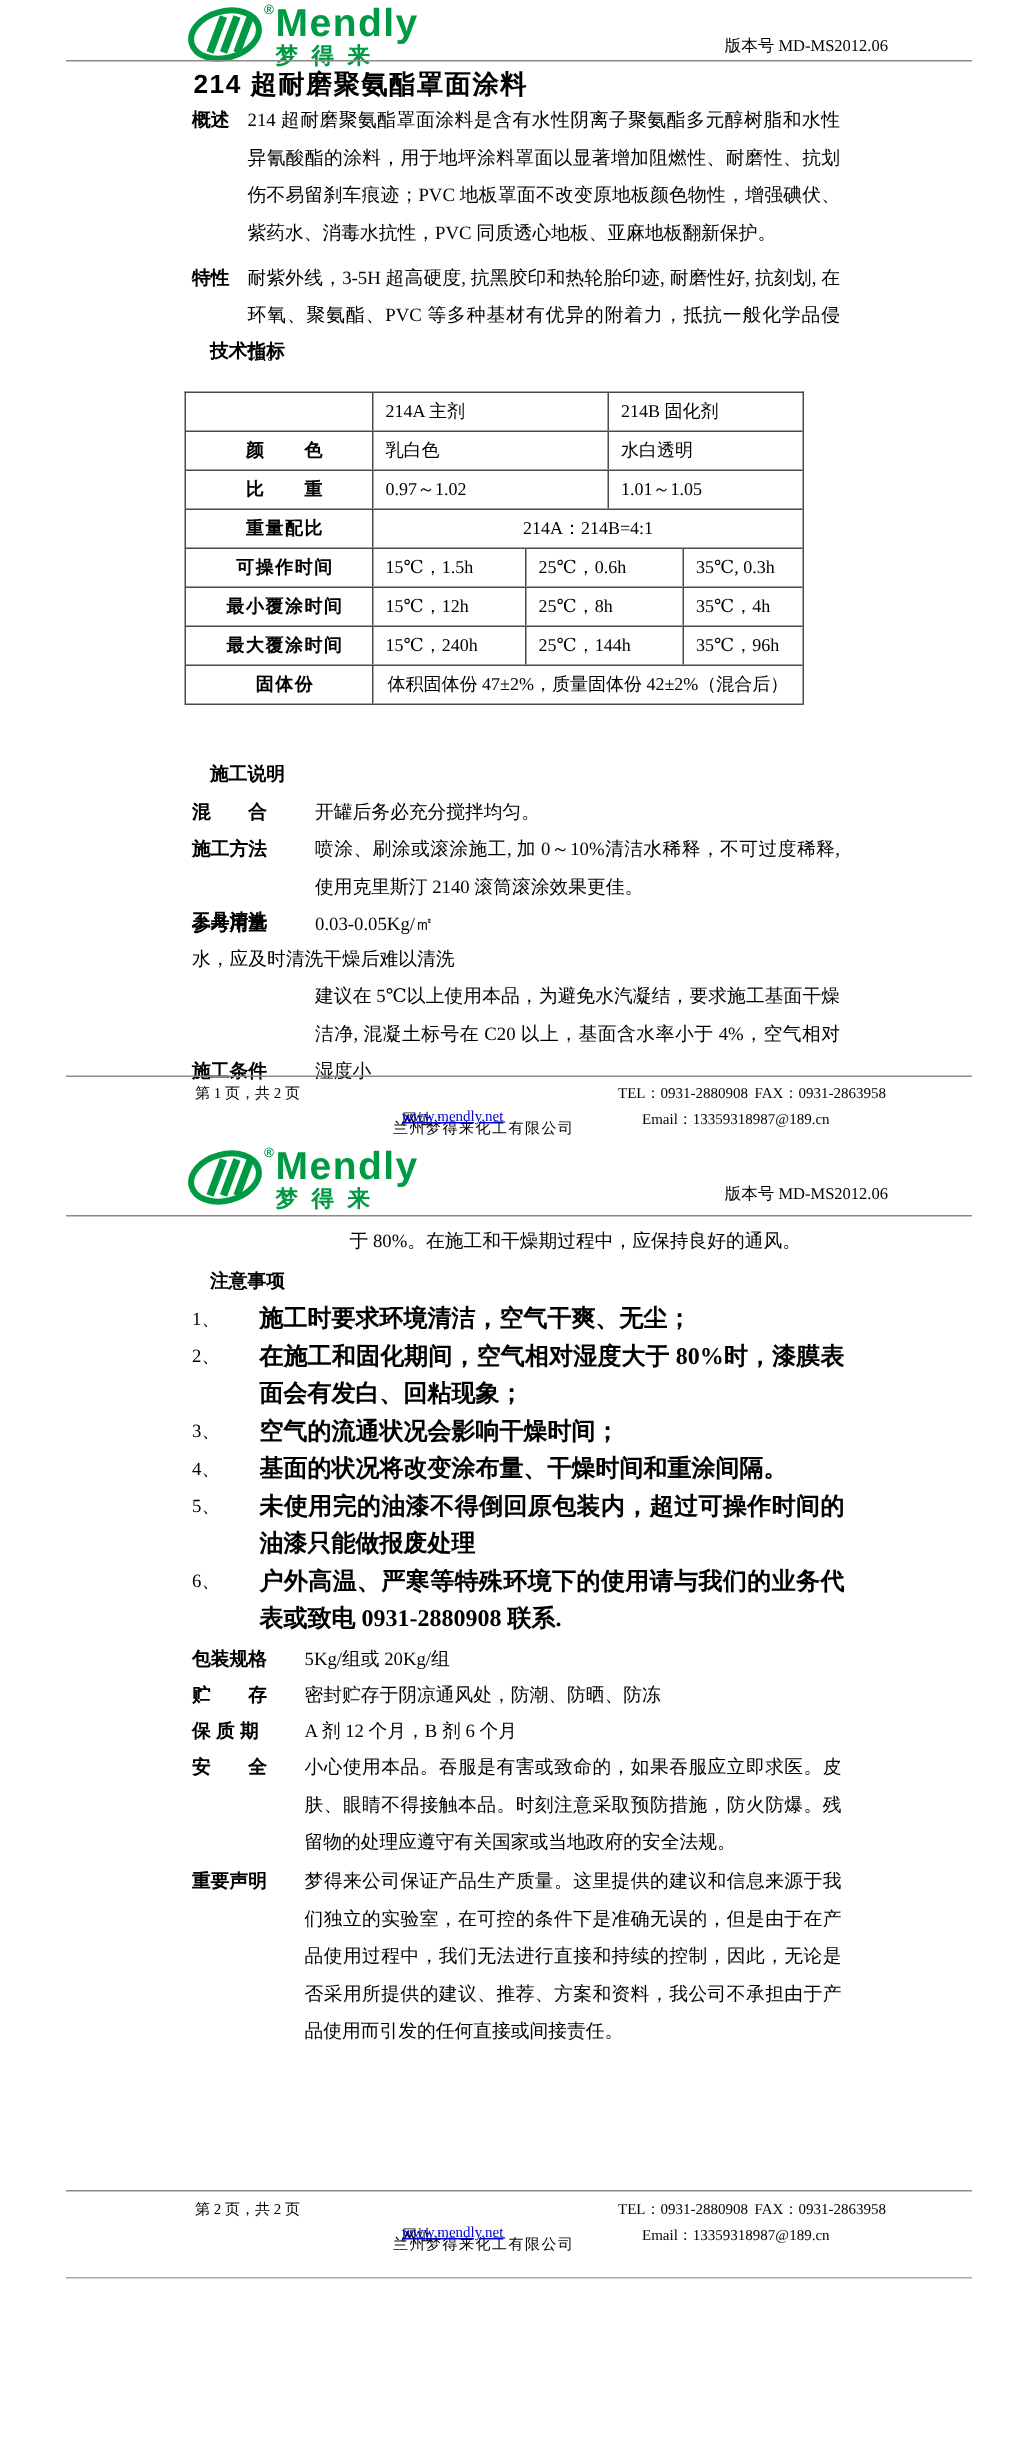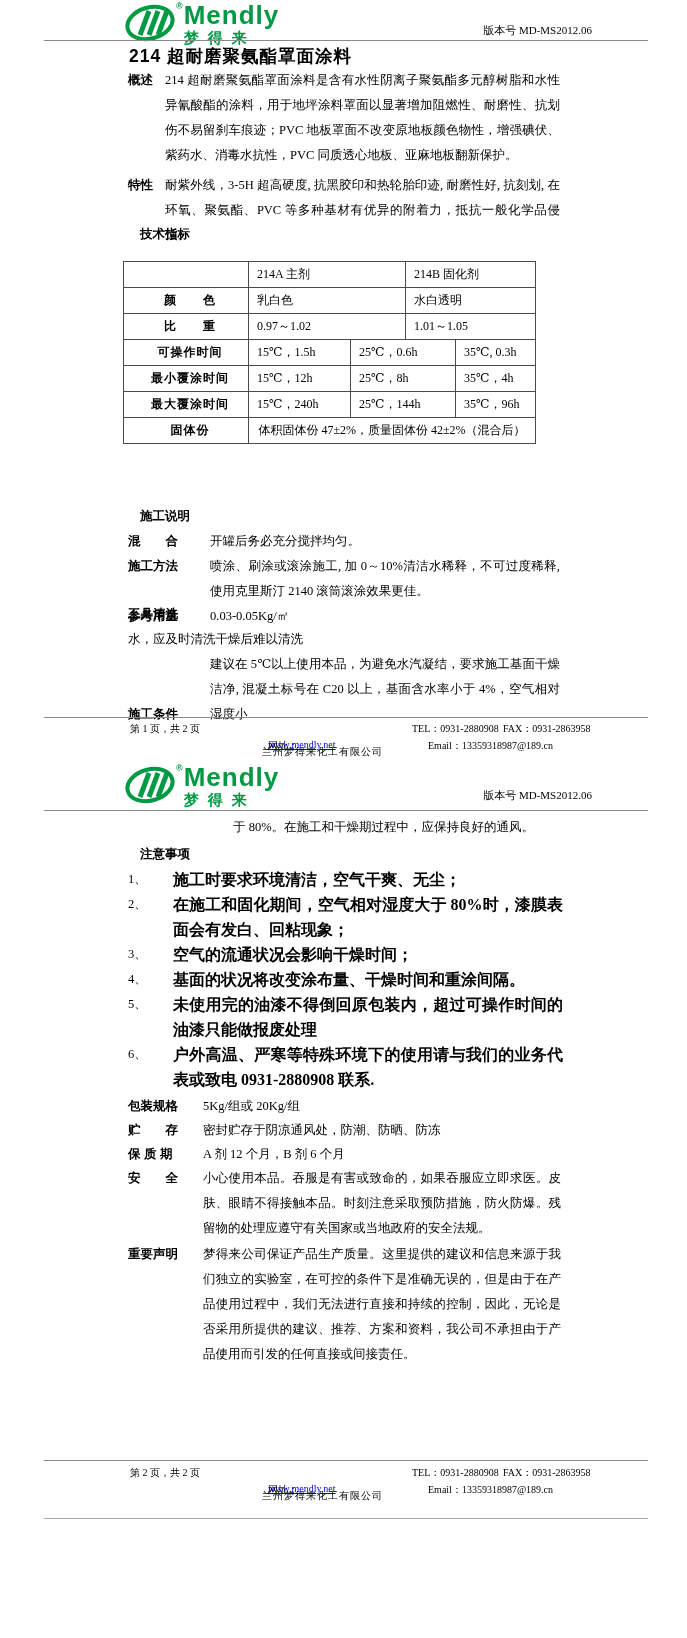--- a/index.html
+++ b/index.html
@@ -154,20 +154,24 @@
       <div class="td w-label lblc">颜　　色</div>
       <div class="td w-a">乳白色</div>
       <div class="td w-b">水白透明</div>
     </div>
     <div class="tr">
       <div class="td w-label lblc">比　　重</div>
       <div class="td w-a">0.97～1.02</div>
       <div class="td w-b">1.01～1.05</div>
     </div>
     <div class="tr">
+      <div class="td w-label lblc">重量配比</div>
+      <div class="td w-m">214A：214B=4:1</div>
+    </div>
+    <div class="tr">
       <div class="td w-label lblc">可操作时间</div>
       <div class="td w-t1">15℃，1.5h</div>
       <div class="td w-t2">25℃，0.6h</div>
       <div class="td w-t3">35℃, 0.3h</div>
     </div>
     <div class="tr">
       <div class="td w-label lblc">最小覆涂时间</div>
       <div class="td w-t1">15℃，12h</div>
       <div class="td w-t2">25℃，8h</div>
       <div class="td w-t3">35℃，4h</div>

